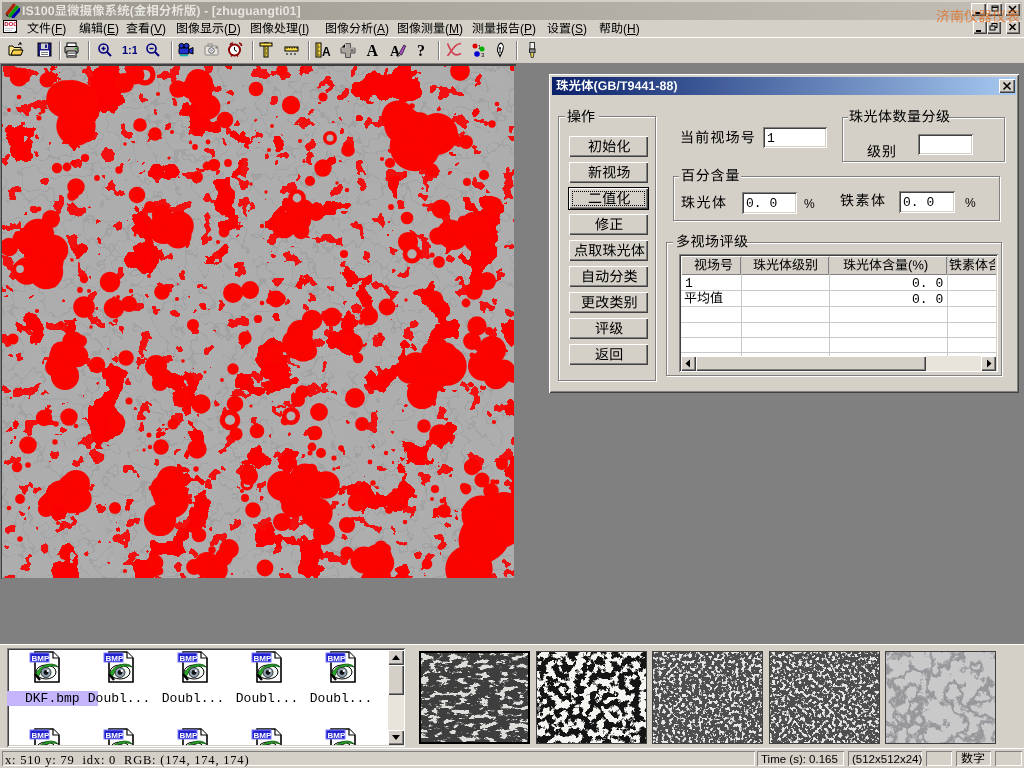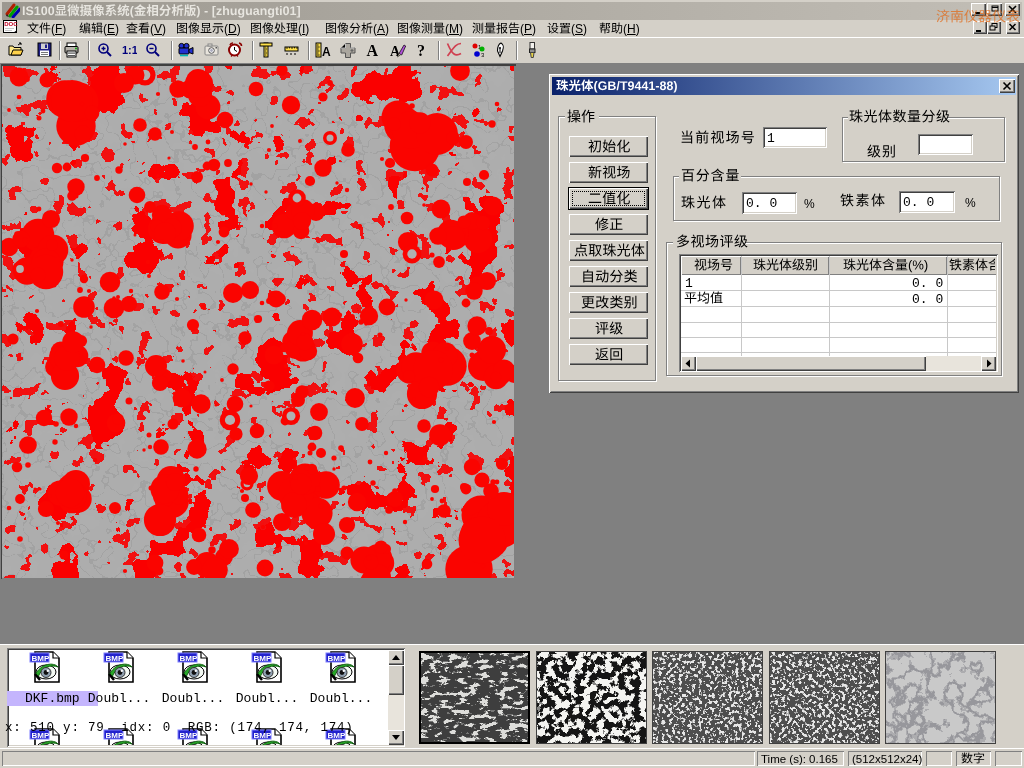--- a/index.html
+++ b/index.html
@@ -994,21 +994,21 @@
     </svg>
     <div class="abs" style="left:0;top:748px;width:1024px;height:20px;background:#d4d0c8;box-shadow:inset 0 1px 0 #fff"></div>
     <div class="abs sunk1" style="left:2px;top:751px;width:753px;height:15px"></div>
     <div class="abs sunk1" style="left:757px;top:751px;width:87px;height:15px"></div>
     <div class="txt" style="left:761px;top:752.5px;font-size:11.5px">Time (s): 0.165</div>
     <div class="abs sunk1" style="left:848px;top:751px;width:74px;height:15px"></div>
     <div class="txt" style="left:852px;top:752.5px;font-size:11.5px">(512x512x24)</div>
     <div class="abs sunk1" style="left:926px;top:751px;width:26px;height:15px"></div>
     <div class="abs sunk1" style="left:956px;top:751px;width:35px;height:15px"></div>
     <div class="abs sunk1" style="left:995px;top:751px;width:27px;height:15px"></div>
-    <div class="txt" style="left:5px;top:721px;font-size:12.5px;font-family:Liberation Mono, monospace;letter-spacing:0.8px">x: 510 y: 79  idx: 0  RGB: (174, 174, 174)</div>
+    <div class="txt" style="left:5px;top:753px;font-size:12.5px;font-family:Liberation Serif, serif;letter-spacing:0.8px">x: 510 y: 79  idx: 0  RGB: (174, 174, 174)</div>
     <svg width="24" height="15" style="position:absolute;left:961px;top:752px;overflow:visible;">
       <g fill="#000" transform="translate(0,10.56) scale(0.01200,-0.01200)">
         <use href="#g6570" x="0"></use>
         <use href="#g5b57" x="1000"></use>
       </g>
     </svg>
     <div class="abs raised" style="left:549px;top:74px;width:470px;height:319px;background:#d4d0c8"></div>
     <div class="abs" style="left:552px;top:77px;width:464px;height:18px;background:linear-gradient(to right,#0a216a,#a6c8f0)"></div>
     <svg width="122" height="16" style="position:absolute;left:556px;top:79px;overflow:visible;">
       <g fill="#fff" transform="translate(0,11.00) scale(0.01250,-0.01250)">

